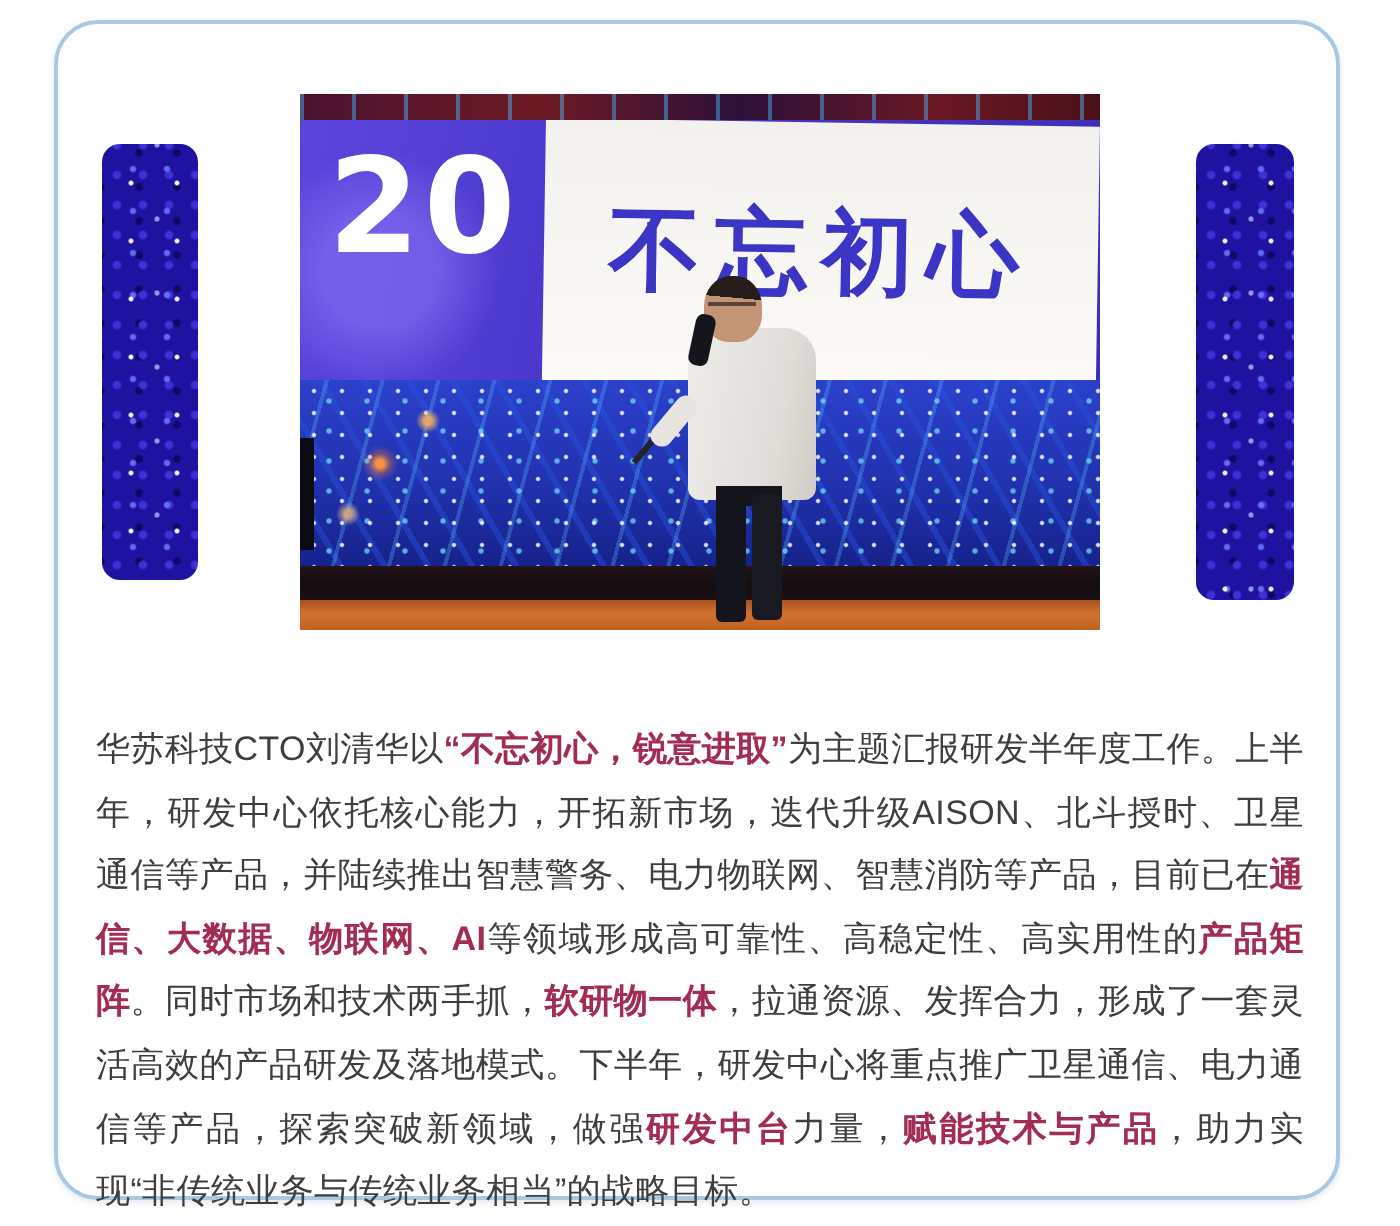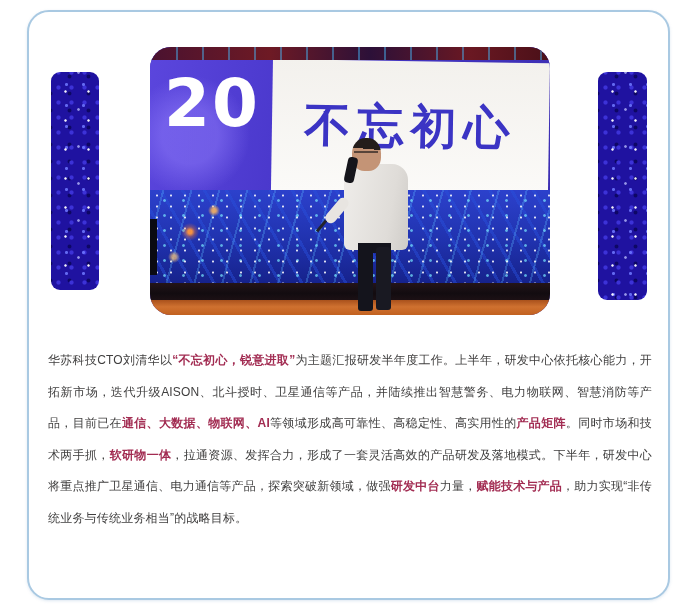--- a/index.html
+++ b/index.html
@@ -25,21 +25,21 @@
       radial-gradient(circle, rgba(60,50,215,1) 0 1.6px, transparent 2.6px),
       radial-gradient(circle, rgba(10,5,90,.85) 0 1.4px, transparent 2.4px);
     background-size:23px 29px,31px 37px,17px 21px,13px 15px,19px 17px;
     background-position:3px 5px,12px 19px,7px 2px,1px 8px,9px 13px;
   }
   .strip-left{left:22px;top:60px;width:48px;height:218px}
   .strip-right{left:569px;top:60px;width:49px;height:228px}
   
   .photo{
     position:absolute;left:121px;top:35px;width:400px;height:268px;
-    margin:0;overflow:hidden;background:#3d2fb4;border-radius:21px;
+    margin:0;overflow:hidden;background:#3d2fb4;
   }
   .p-screen{
     position:absolute;left:0;top:0;width:100%;height:143px;z-index:1;
     background:
       radial-gradient(circle at 34% 27%, rgba(80,220,255,.9) 0 3px, transparent 7px),
       radial-gradient(circle at 10% 62%, rgba(150,130,255,.45) 0 28px, transparent 60px),
       linear-gradient(100deg,#5b46dd 0%,#4a38cc 35%,#4334c0 60%,#3d2fb4 100%);
   }
   .p-year{
     position:absolute;left:14px;top:24px;z-index:2;
@@ -89,22 +89,22 @@
   .m-head{left:202px;top:91px;width:29px;height:33px;border-radius:46% 46% 42% 42%;
     background:linear-gradient(185deg,#241d1a 0 34%,#c49476 34%)}
   .m-glasses{left:204px;top:104px;width:24px;height:2px;background:rgba(30,25,25,.65);z-index:6}
   .m-mic{left:196px;top:110px;width:10px;height:26px;border-radius:4px;background:#15151b;
     transform:rotate(12deg);z-index:6}
   .m-hip{left:208px;top:196px;width:33px;height:10px;background:#14141c}
   .m-legL{left:208px;top:200px;width:15px;height:64px;background:#14141c;border-radius:3px}
   .m-legR{left:226px;top:200px;width:15px;height:63px;background:#191922;border-radius:3px}
   
   .article{
-    position:absolute;left:19px;top:333px;width:604px;margin:0;
-    font-size:12px;line-height:31.6px;letter-spacing:.2px;
+    position:absolute;left:19px;top:347px;width:604px;margin:0;
+    font-size:17px;line-height:31.6px;letter-spacing:.2px;
     color:#3f3e3e;text-align:justify;
   }
   .article .em{color:#a22c52;font-weight:bold}
 </style>
 </head>
 <body>
 
 <div class="card">
 
   <div class="glitter strip-left"></div>

